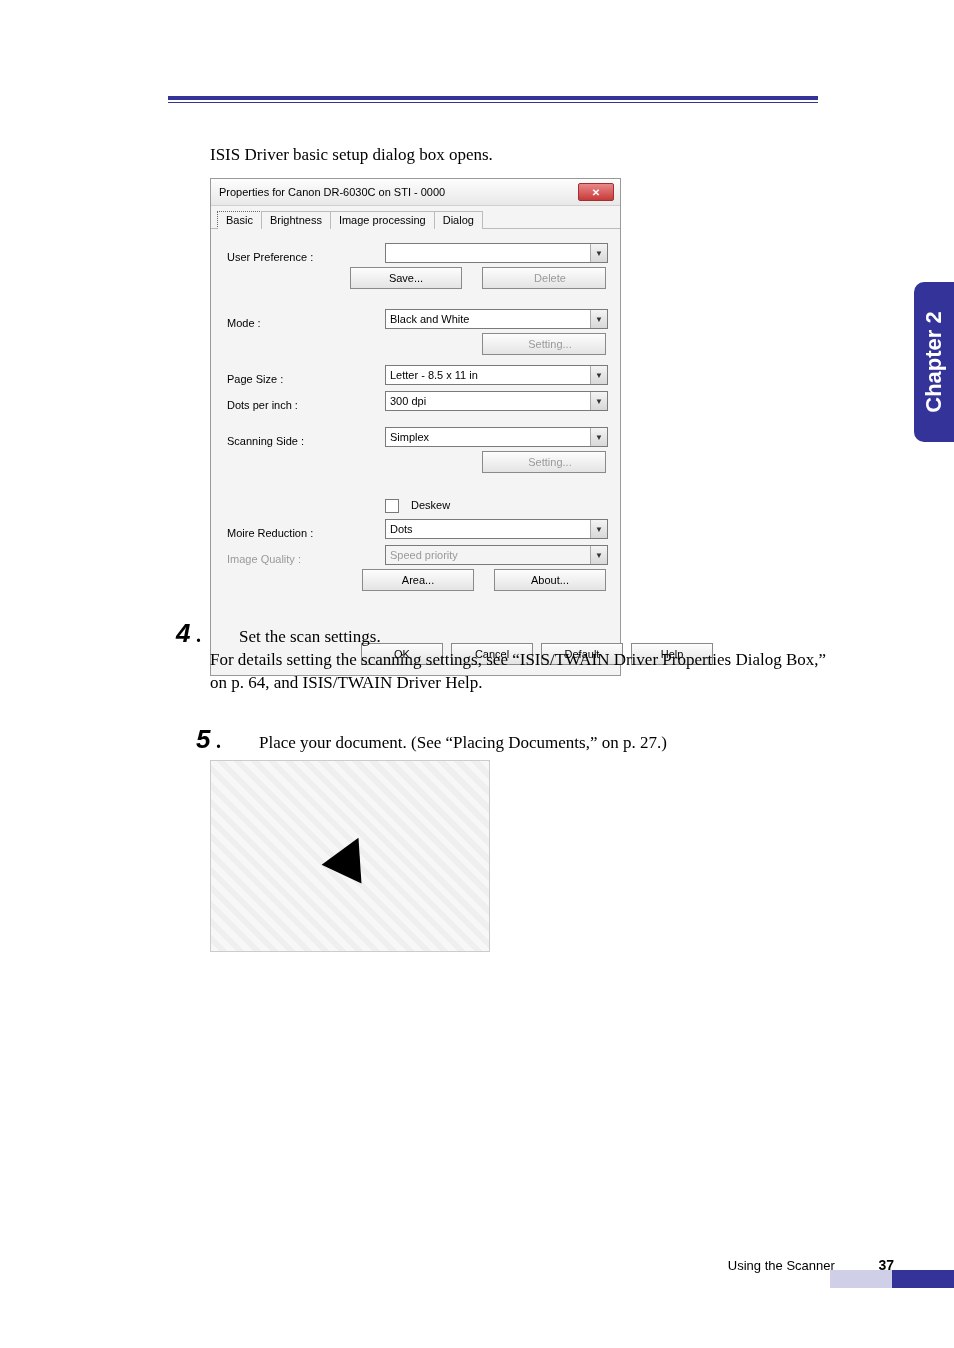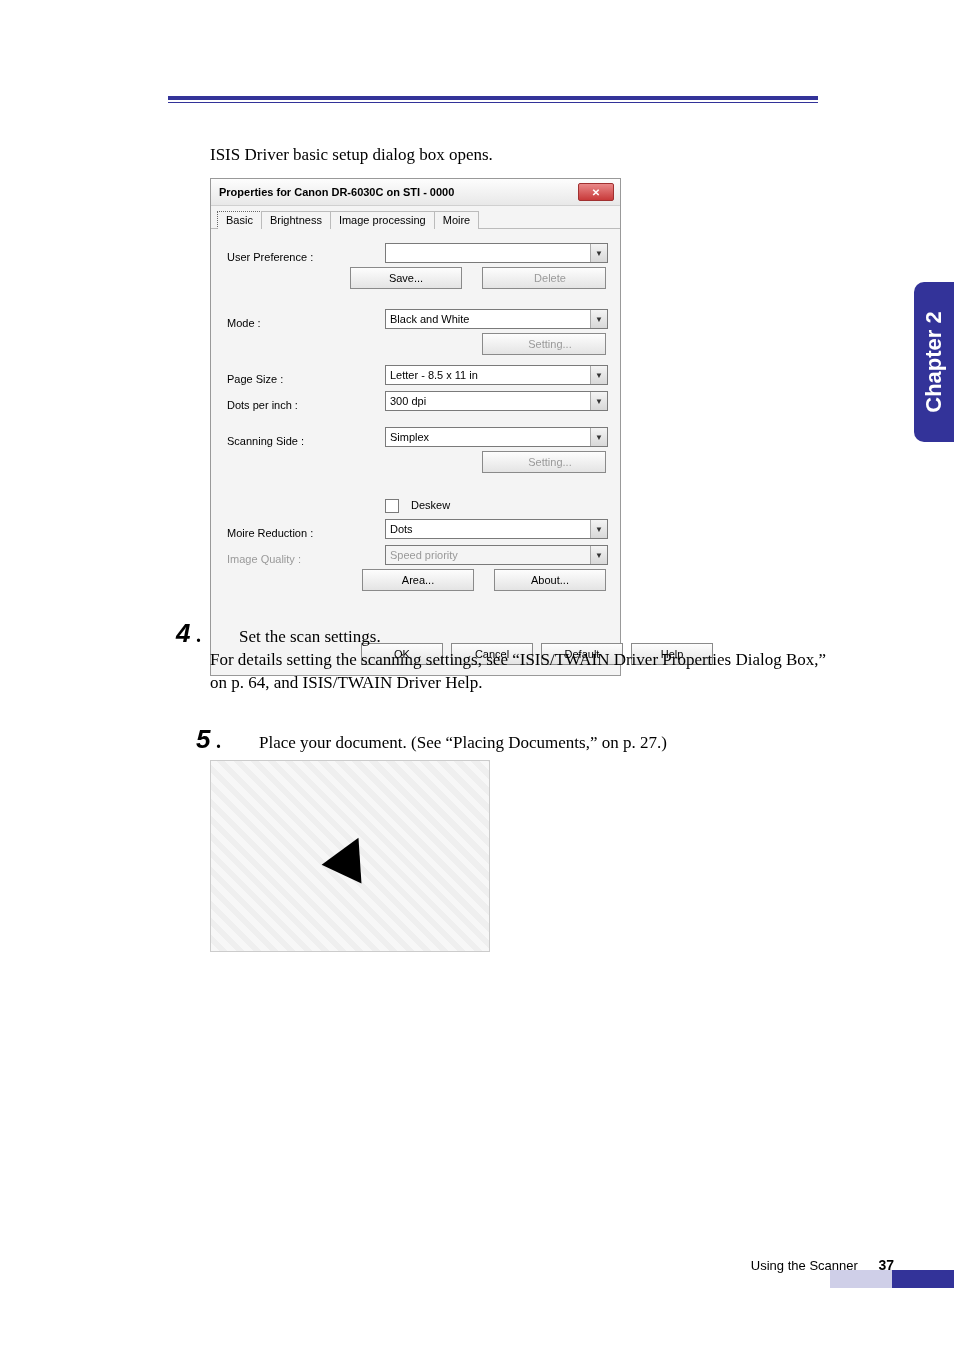--- a/index.html
+++ b/index.html
@@ -47,21 +47,21 @@
     color: #000;
   }
   .titlebar {
     display: flex;
     align-items: center;
     justify-content: space-between;
     padding: 4px 6px 4px 8px;
     background: linear-gradient(#fdfdfd,#e8e8e8);
     border-bottom: 1px solid #d0d0d0;
   }
-  .titlebar .title { font-size: 11px; font-weight: bold; }
+  .titlebar .title { font-size: 11px; }
   .close-btn {
     display: inline-flex;
     width: 34px; height: 16px;
     border: 1px solid #a03030;
     border-radius: 2px;
     background: linear-gradient(#e98888,#c83a3a);
     color: #fff;
     align-items: center;
     justify-content: center;
     font-size: 10px;
@@ -243,21 +243,21 @@
     left: 168px;
     right: 60px;
     top: 1257px;
     font-family: Arial, sans-serif;
     font-size: 13px;
     text-align: right;
     color: #000;
   }
   .footer .pg {
     font-weight: bold;
-    margin-left: 17px;
+    margin-left: 40px;
     font-size: 14px;
   }
   .footer-bar {
     position: absolute;
     right: 0;
     top: 1270px;
     width: 62px;
     height: 18px;
     background: #333399;
   }
@@ -281,21 +281,21 @@
 
 <div class="dialog">
   <div class="titlebar">
     <span class="title">Properties for Canon DR-6030C on STI - 0000</span>
     <span class="close-btn">✕</span>
   </div>
   <div class="tabs">
     <div class="tab active">Basic</div>
     <div class="tab">Brightness</div>
     <div class="tab">Image processing</div>
-    <div class="tab">Moire</div>
+    <div class="tab">Dialog</div>
   </div>
 
   <div class="form-area">
 
     <div class="row">
       <div class="label-col">User Preference :</div>
       <div class="ctrl-col">
         <div class="combo">
           <span></span>
           <span class="arrow">▼</span>

